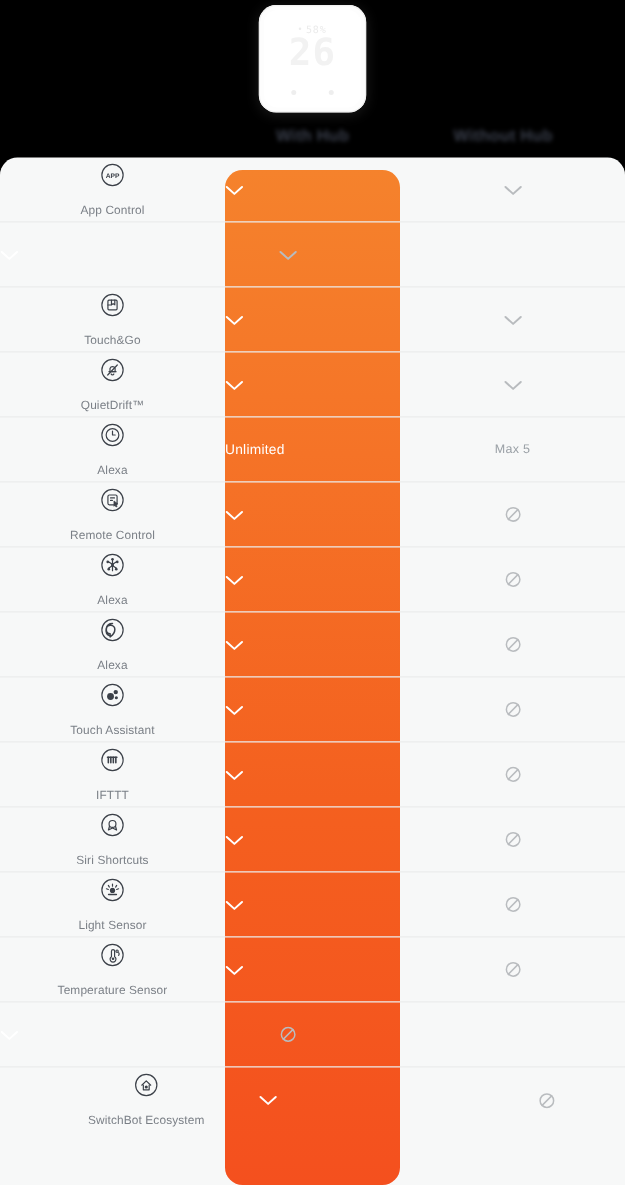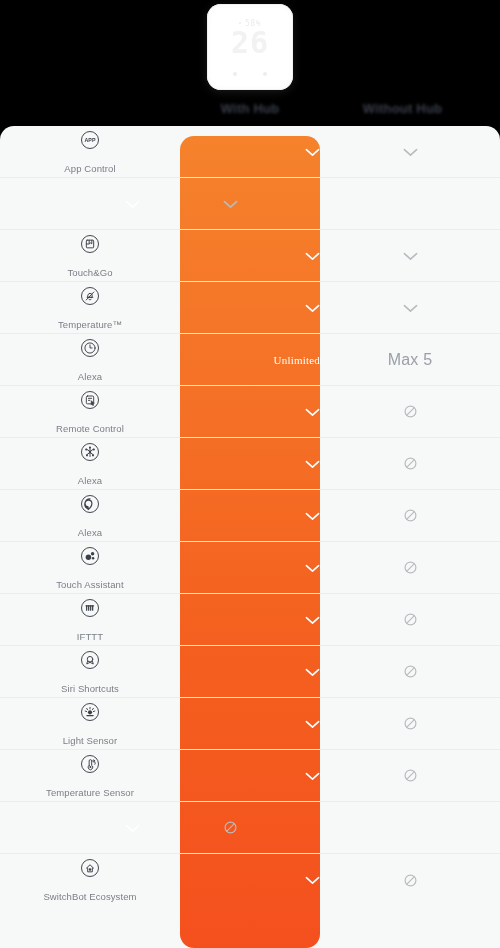--- a/index.html
+++ b/index.html
@@ -82,30 +82,30 @@
 
   #rows{ position:absolute; left:0; top:0; width:500px; z-index:3; }
 
   .row{
     position:relative;
     display:flex;
     align-items:center;
     height:52px;
     border-bottom:1px solid #ececec;
   }
-  .row:last-child{ border-bottom:none; }
+  .row:last-child{ border-bottom:none;margin-left:27px; }
 
   .cell-feature{
     width:180px; flex:0 0 180px;
     display:flex; flex-direction:column; align-items:center; justify-content:center;
     gap:13px;
   }
   .cell-with{
     width:140px; flex:0 0 140px;
-    display:flex; align-items:center; justify-content:flex-end;font-family:Liberation Serif, serif;
+    display:flex; align-items:center; justify-content:flex-start;
   }
   .cell-without{
     width:180px; flex:0 0 180px;
     display:flex; align-items:center; justify-content:center;
   }
 
   .f-label{
     font-size:9.5px; color:#7a7f86; letter-spacing:.1px; white-space:nowrap;
   }
   .f-icon{
@@ -116,21 +116,21 @@
   .chk{ width:15px; height:10px; display:block; }
   .chk path{ fill:none; stroke-width:1.6; stroke-linecap:round; stroke-linejoin:round; }
   .chk-white path{ stroke:#ffffff; }
   .chk-gray path{ stroke:#b8bbbe; }
 
   .noicon{ width:13px; height:13px; display:block; }
   .noicon circle{ fill:none; stroke:#b9bcbf; stroke-width:1.2; }
   .noicon line{ stroke:#b9bcbf; stroke-width:1.2; stroke-linecap:round; }
 
   .txt-white{ font-size:11px; color:#fff; letter-spacing:.2px; }
-  .txt-gray{ font-size:16px; color:#9aa0a6; letter-spacing:.2px;text-align:center; }
+  .txt-gray{ font-size:10px; color:#9aa0a6; letter-spacing:.2px;text-align:center; }
 </style>
 </head>
 <body>
 
 <div id="hero">
   <div id="device">
     <div class="bezel"></div>
     <div class="humid"><span class="dot"></span><span>58%</span></div>
     <div class="temp">26</div>
     <div class="btns">
@@ -207,21 +207,21 @@
         <div class="cell-feature">
           <span class="f-icon">
             <svg viewBox="0 0 24 24">
               <circle cx="12" cy="12" r="10.2" stroke="currentColor" fill="none" stroke-width="1.15"></circle>
               <path d="M9.6 10.5a2.6 2.6 0 0 1 4.9 0v3.1H9.6z" stroke="currentColor" fill="none" stroke-width="1.15" stroke-linecap="round" stroke-linejoin="round"></path>
               <path d="M8.6 13.6h6.8" stroke="currentColor" fill="none" stroke-width="1.15" stroke-linecap="round" stroke-linejoin="round"></path>
               <path d="M10.7 15.8a1.4 1.4 0 0 0 2.6 0" stroke="currentColor" fill="none" stroke-width="1.15" stroke-linecap="round" stroke-linejoin="round"></path>
               <path d="M7.4 16.8L16.6 7.2" stroke="currentColor" fill="none" stroke-width="1.15" stroke-linecap="round" stroke-linejoin="round"></path>
             </svg>
           </span>
-          <span class="f-label">Temperature™</span>
+          <span class="f-label">QuietDrift™</span>
         </div>
         <div class="cell-with">
           <svg class="chk chk-white" viewBox="0 0 15 10">
             <path d="M1.4 2.6L7.5 8.1 13.6 2.6"></path>
           </svg>
         </div>
         <div class="cell-without">
           <svg class="chk chk-gray" viewBox="0 0 15 10">
             <path d="M1.4 2.6L7.5 8.1 13.6 2.6"></path>
           </svg>

